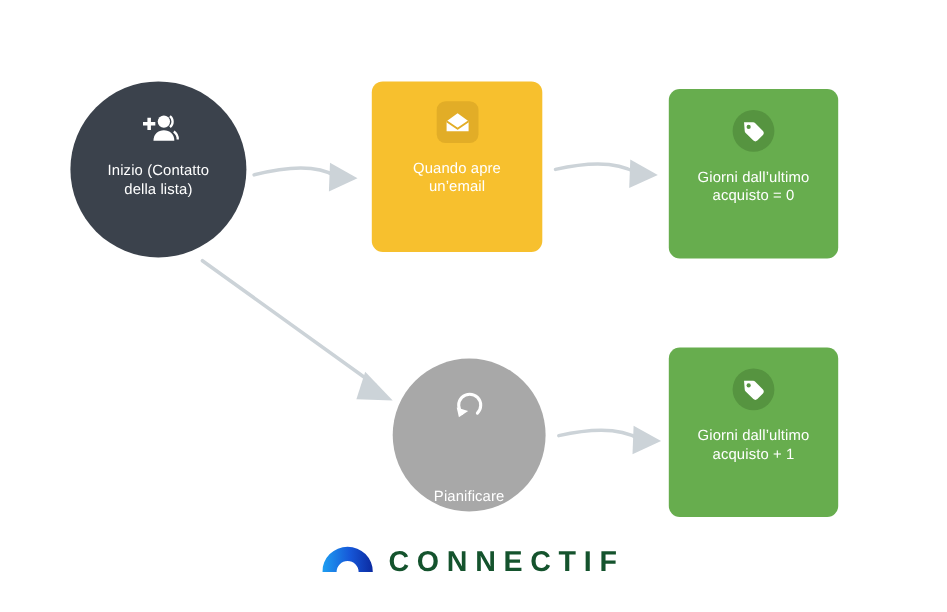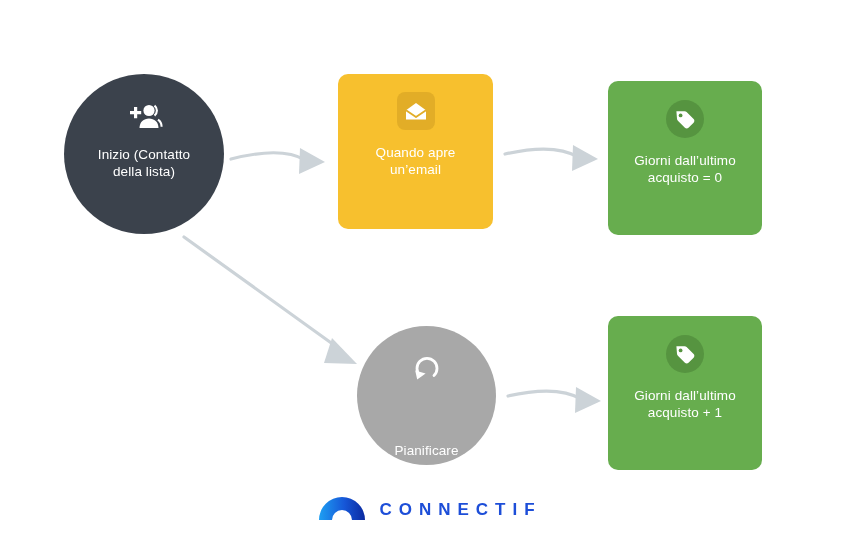--- a/index.html
+++ b/index.html
@@ -120,24 +120,24 @@
   #logo {
     position: absolute;
     left: 0; top: 495px;
     width: 861px;
     display: flex;
     align-items: center;
     justify-content: center;
     gap: 14px;
   }
   #logo-text {
-    font-size: 17px;
+    font-size: 26px;
     font-weight: bold;
     letter-spacing: 7px;
-    color: #1d4ed8;
+    color: #14532d;
   }
 </style>
 </head>
 <body>
 
 <div id="canvas">
 
   <svg class="connectors" viewBox="0 0 861 556" width="861" height="556">
 
     <g>

